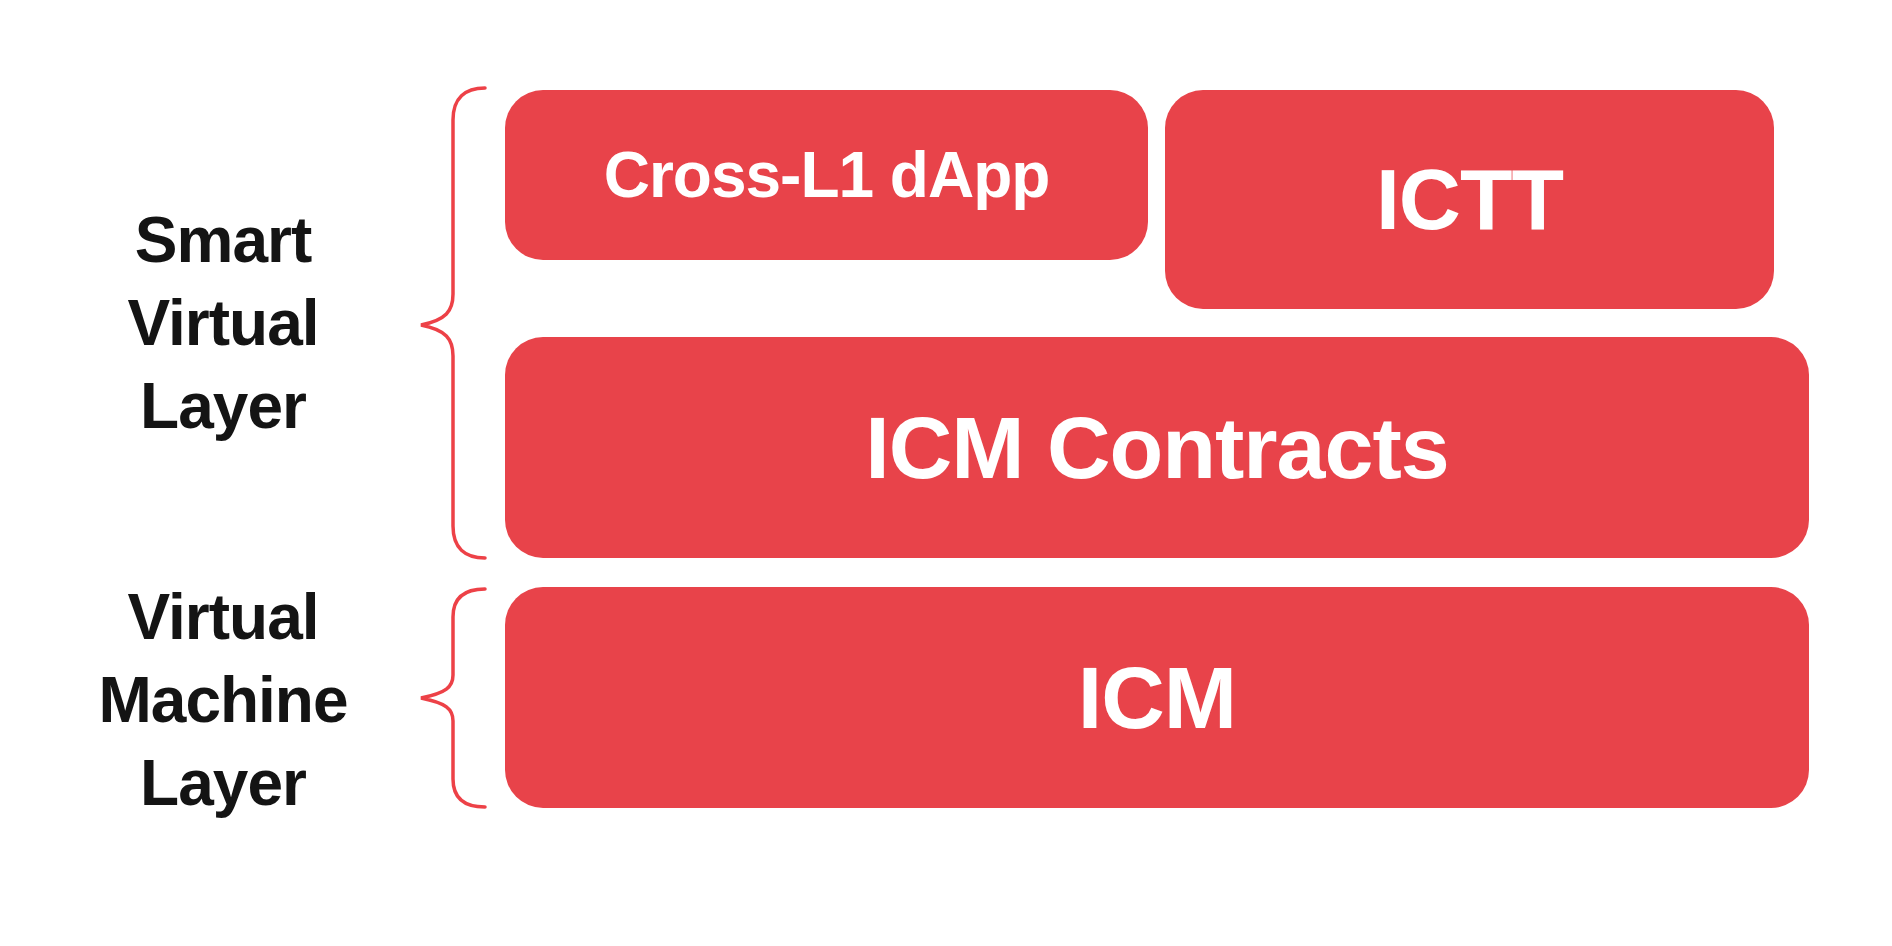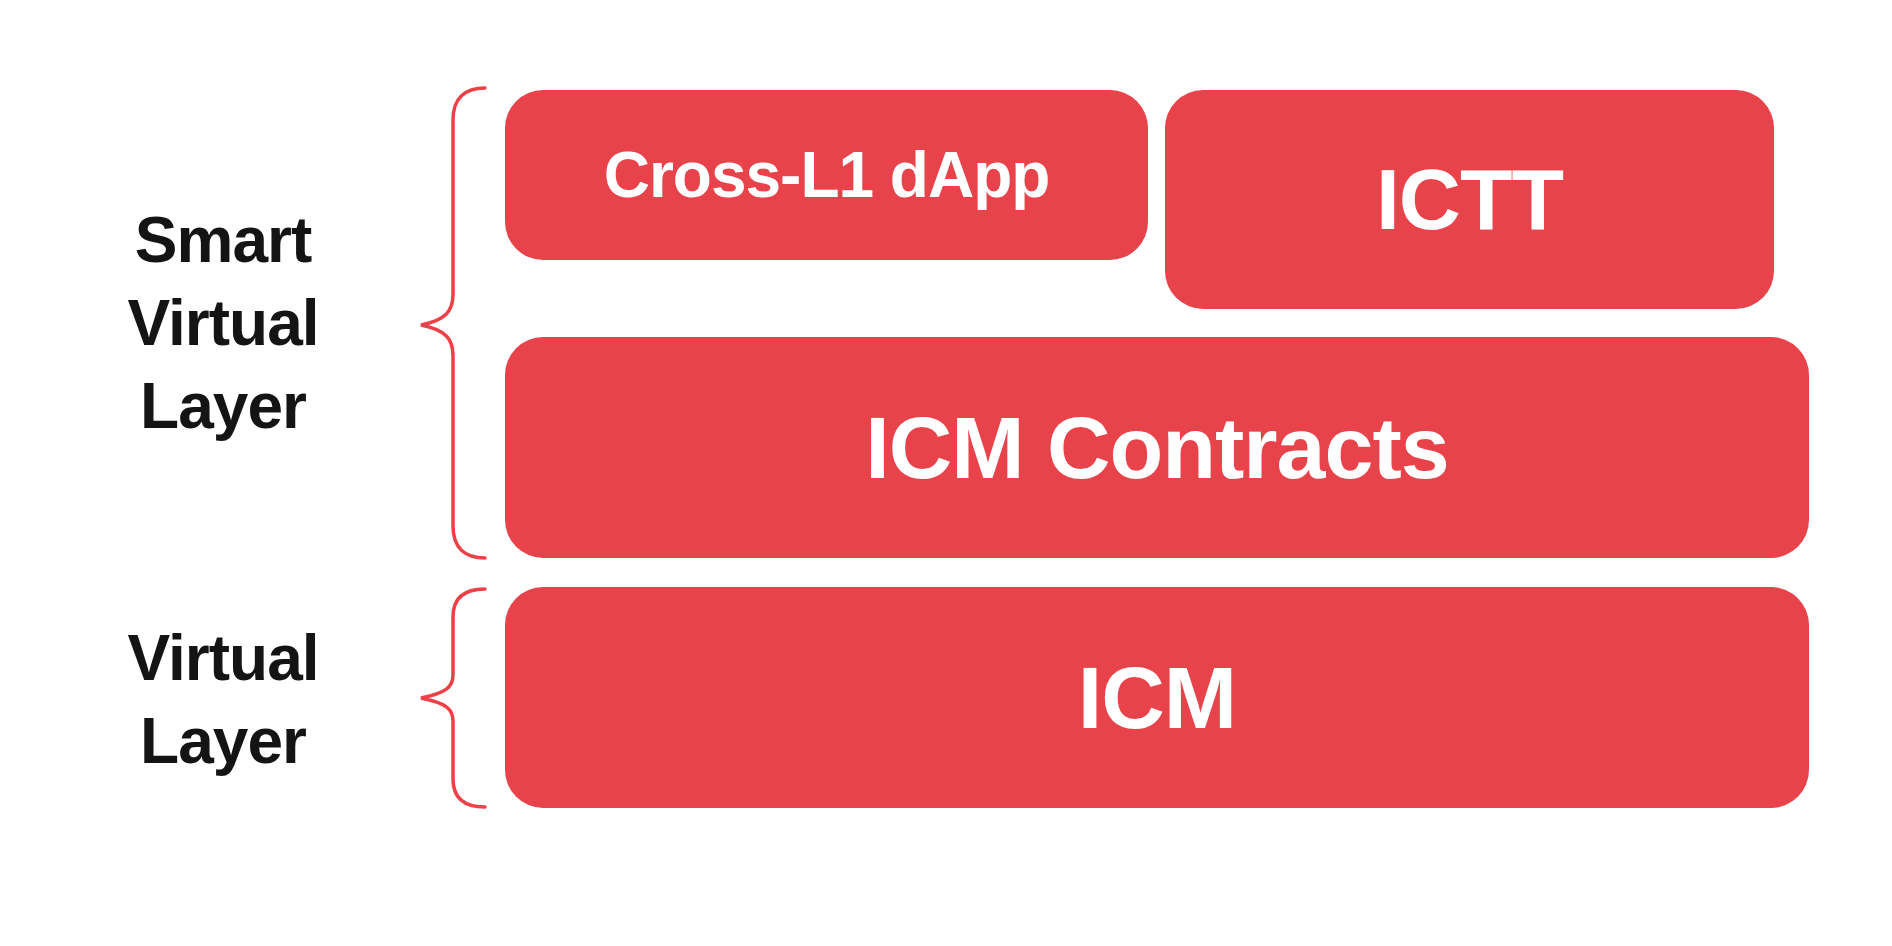--- a/index.html
+++ b/index.html
@@ -47,20 +47,21 @@
 <div class="canvas">
 
   <div class="layer-label label-smart">
     <span>Smart</span>
     <span>Virtual</span>
     <span>Layer</span>
   </div>
 
   <div class="layer-label label-virtual">
     <span>Virtual</span>
+    <span>Machine</span>
     <span>Layer</span>
   </div>
 
   <div class="brace brace-smart">
     <svg viewBox="0 0 72 474" fill="none" xmlns="http://www.w3.org/2000/svg">
       <path d="M70,2 C50,2 38,12 38,34 L38,208 C38,225 31,234 6,239 C31,244 38,253 38,270 L38,440 C38,462 50,472 70,472" stroke="var(--brace-stroke)" stroke-width="3.5" stroke-linecap="round"></path>
     </svg>
   </div>
 
   <div class="brace brace-virtual">

